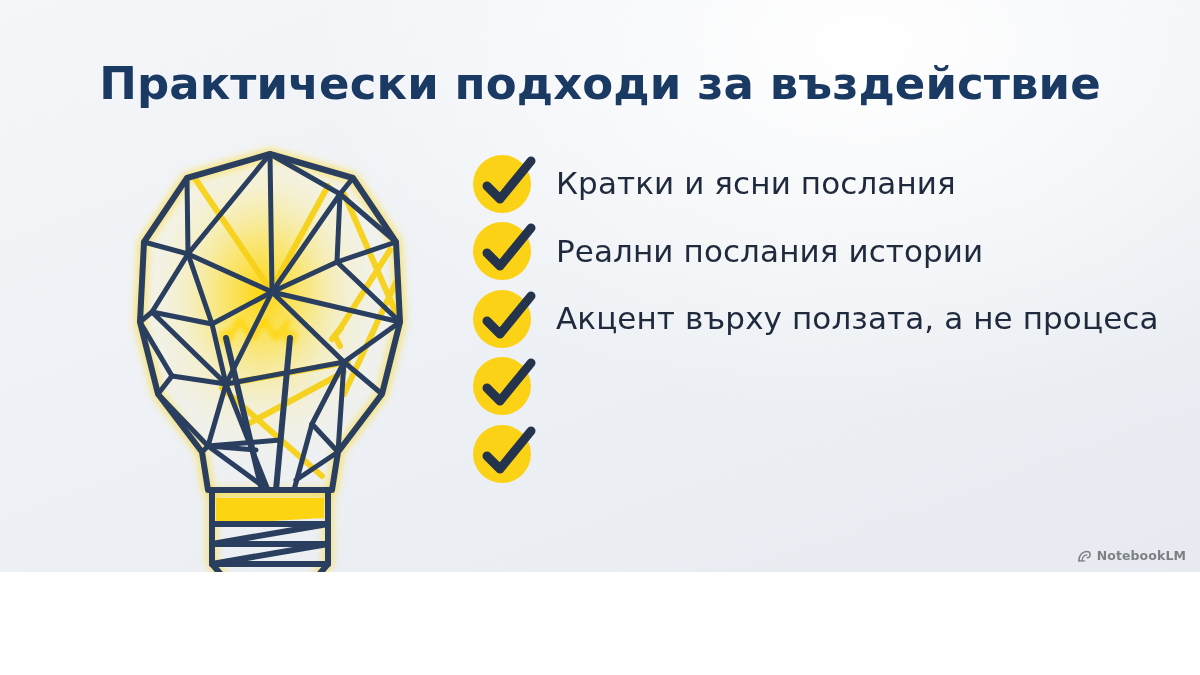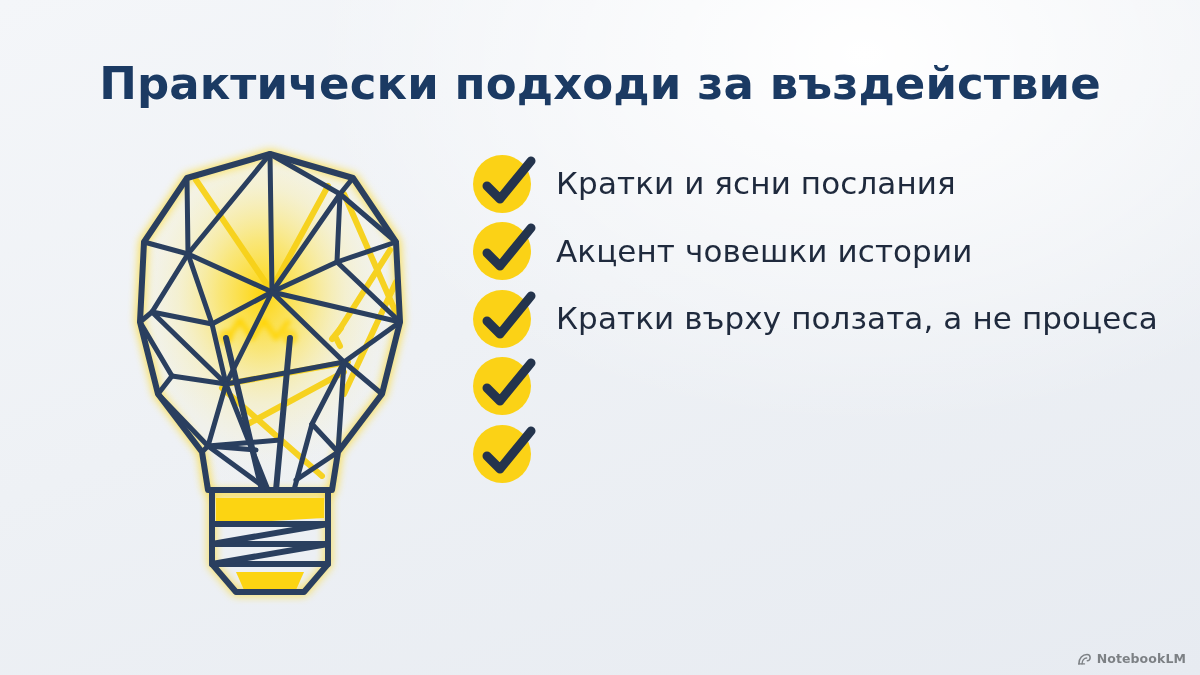--- a/index.html
+++ b/index.html
@@ -10,21 +10,21 @@
   body {
     width: 1200px;
     height: 675px;
     overflow: hidden;
     font-family: "DejaVu Sans", "Liberation Sans", sans-serif;
   }
 
   #slide {
     position: relative;
     width: 1200px;
-    height: 675px;
+    height: 572px;
     background:
       radial-gradient(ellipse 900px 600px at 72% 8%, #ffffff 0%, rgba(255,255,255,0) 62%),
       linear-gradient(160deg, #f4f6f9 0%, #eef1f5 45%, #e7ebf1 100%);
     overflow: hidden;
   }
 
   
   #title {
     position: absolute;
     left: 0;
@@ -259,31 +259,31 @@
       <span class="check-label">Кратки и ясни послания</span>
     </div>
 
     <div class="check-row">
       <span class="check-badge">
         <span class="disc"></span>
         <svg viewBox="0 0 72 72" xmlns="http://www.w3.org/2000/svg">
           <path d="M18 37 L31 50 L62 12" fill="none" stroke="#24344d" stroke-width="9" stroke-linecap="round" stroke-linejoin="round"></path>
         </svg>
       </span>
-      <span class="check-label">Акцент човешки истории</span>
-    </div>
-
-    <div class="check-row">
-      <span class="check-badge">
-        <span class="disc"></span>
-        <svg viewBox="0 0 72 72" xmlns="http://www.w3.org/2000/svg">
-          <path d="M18 37 L31 50 L62 12" fill="none" stroke="#24344d" stroke-width="9" stroke-linecap="round" stroke-linejoin="round"></path>
-        </svg>
-      </span>
-      <span class="check-label">Кратки върху ползата, а не процеса</span>
+      <span class="check-label">Реални послания истории</span>
+    </div>
+
+    <div class="check-row">
+      <span class="check-badge">
+        <span class="disc"></span>
+        <svg viewBox="0 0 72 72" xmlns="http://www.w3.org/2000/svg">
+          <path d="M18 37 L31 50 L62 12" fill="none" stroke="#24344d" stroke-width="9" stroke-linecap="round" stroke-linejoin="round"></path>
+        </svg>
+      </span>
+      <span class="check-label">Акцент върху ползата, а не процеса</span>
     </div>
 
 
     <div class="check-row">
       <span class="check-badge">
         <span class="disc"></span>
         <svg viewBox="0 0 72 72" xmlns="http://www.w3.org/2000/svg">
           <path d="M18 37 L31 50 L62 12" fill="none" stroke="#24344d" stroke-width="9" stroke-linecap="round" stroke-linejoin="round"></path>
         </svg>
       </span>

